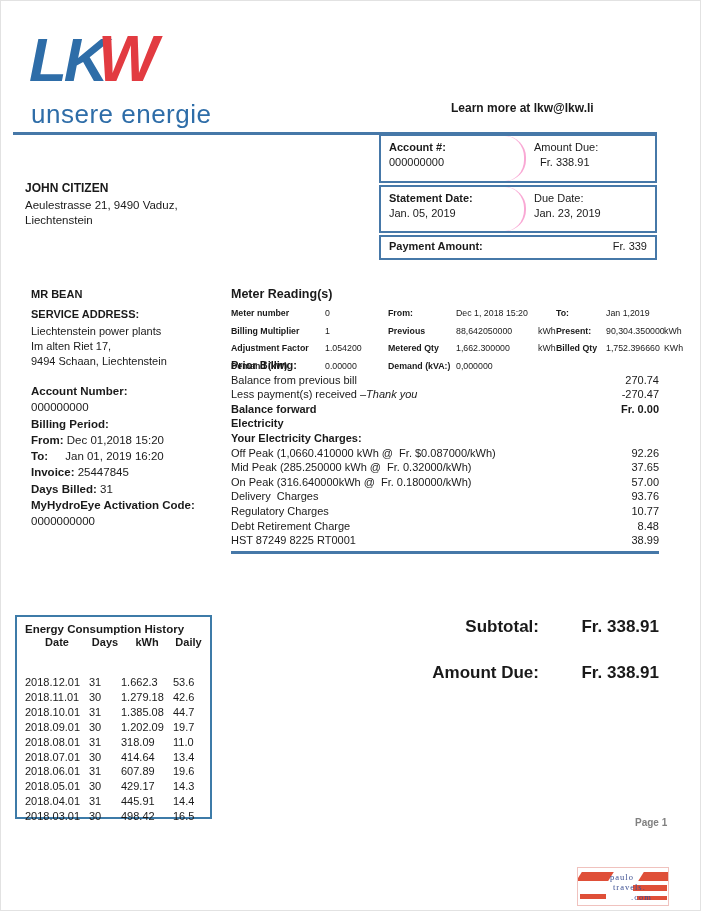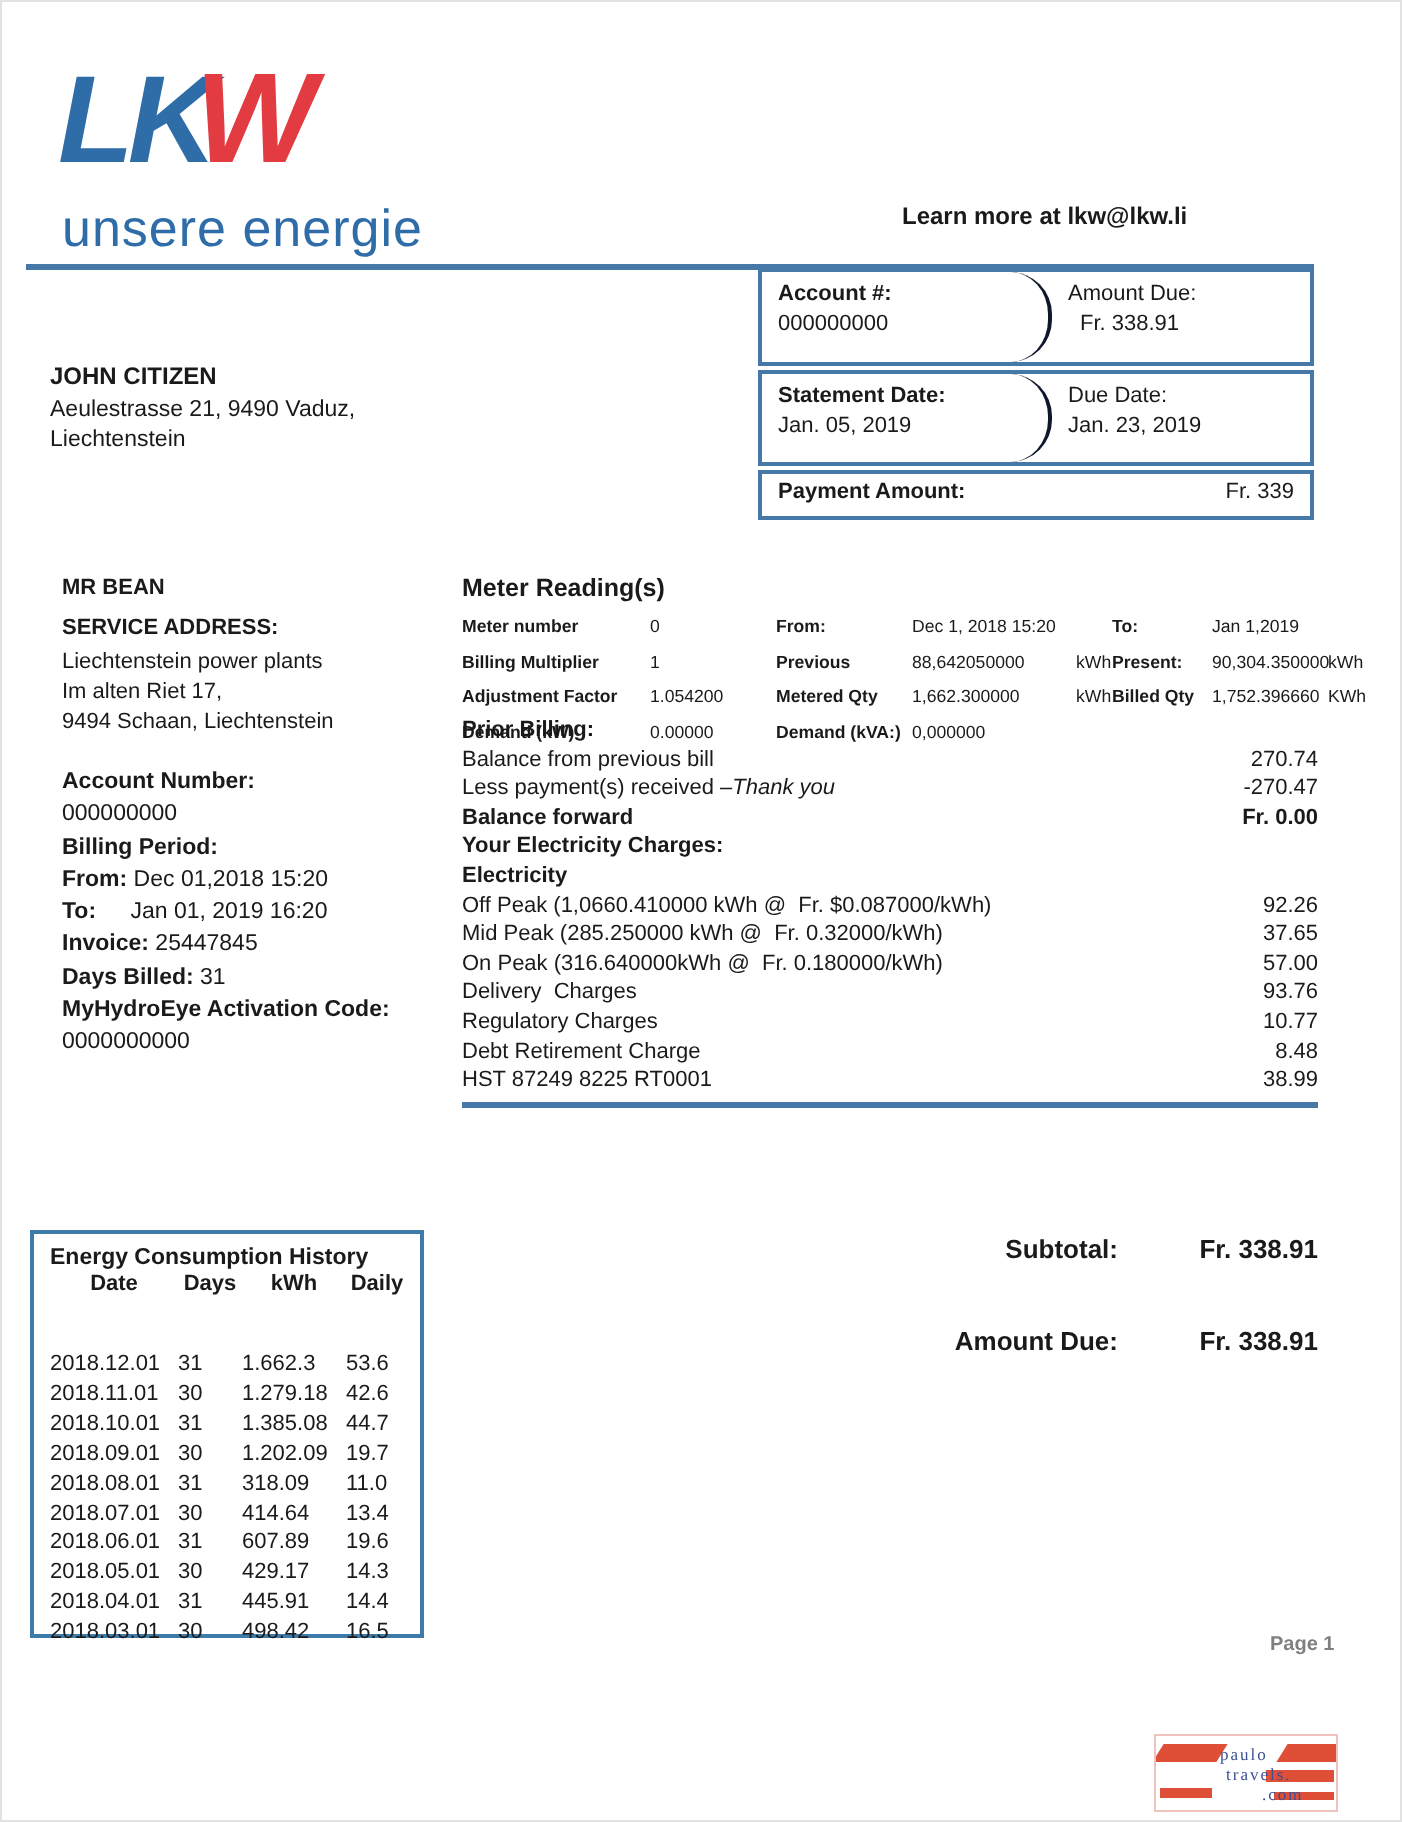--- a/index.html
+++ b/index.html
@@ -22,21 +22,21 @@
   .logo-lk { font-size:62px; color:#2e6da8; }
   .logo-w  { font-size:64px; color:#e23b41; margin-left:-8px; }
   .tagline { position:absolute; left:30px; top:98px; font-size:26px; color:#2e6da8; letter-spacing:0.5px; }
   .learn-more { position:absolute; left:450px; top:100px; font-size:12px; font-weight:bold; }
   .header-rule { position:absolute; left:12px; top:131px; width:644px; height:3px; background:#4678a8; }
 
   
   .acct-box { position:absolute; left:378px; top:133px; width:278px; }
   .acct-cellrow { display:flex; border:2px solid #4678a8; background:#fff; margin-bottom:2px; }
   .acct-cell { padding:4px 8px; font-size:11px; line-height:15px; }
-  .acct-cell.left { width:145px; border-right:2px solid #0f172a;border-radius:21px; }
+  .acct-cell.left { width:145px; border-right:2px solid #f9a8d4;border-radius:21px; }
   .acct-cell.right { flex:1; }
   .acct-row1 { height:49px; }
   .acct-row2 { height:48px; }
   .acct-payment { display:flex; justify-content:space-between; border:2px solid #4678a8; height:25px; padding:3px 8px; font-size:11px; }
 
   
   .customer { position:absolute; left:24px; top:180px; font-size:11.5px; line-height:15px; }
   .customer .name { font-size:12px; font-weight:bold; margin-bottom:2px; }
   .service { position:absolute; left:30px; top:286px; font-size:11px; line-height:15px; }
   .service .name { font-weight:bold; margin-bottom:5px; }
@@ -59,21 +59,21 @@
   .charges-rule { height:3px; background:#4678a8; margin-top:3px; }
 
   
   .energy { position:absolute; left:14px; top:614px; width:197px; height:204px; border:2px solid #3d7ba8; padding:6px 8px 0 8px; }
   .energy-title { font-size:11.5px; font-weight:bold; }
   .energy-head, .energy-row { display:grid; grid-template-columns:64px 32px 52px 31px; font-size:11px; }
   .energy-head { font-weight:bold; margin-top:1px; margin-bottom:27px;text-align:center; }
   .energy-row { line-height:14.9px; }
 
   
-  .total-row { position:absolute; left:400px; width:258px; display:flex; font-weight:bold; font-size:13px; }
+  .total-row { position:absolute; left:400px; width:258px; display:flex; font-weight:bold; font-size:17px;gap:20px; }
   .total-row .tlabel { flex:1; text-align:right; }
   .total-row .tvalue { width:100px; text-align:right; }
   .subtotal { top:616px; }
   .amount-due { top:662px; }
 
   
   .page-number { position:absolute; left:634px; top:816px; font-size:10px; font-weight:600; color:#808080; }
 
   
   .watermark { position:absolute; left:576px; top:866px; width:92px; height:39px; border:1px solid #f0c2be; background:#fff; overflow:hidden; font-family:"Liberation Serif","DejaVu Serif",serif; }
@@ -207,24 +207,24 @@
     </div>
     <div class="crow">
       <span class="clabel"><span>Less payment(s) received </span><span class="it">–Thank you</span></span>
       <span>-270.47</span>
     </div>
     <div class="crow">
       <span class="clabel b">Balance forward</span>
       <span class="b">Fr. 0.00</span>
     </div>
     <div class="crow">
+      <span class="clabel b">Electricity</span>
+    </div>
+    <div class="crow">
       <span class="clabel b">Your Electricity Charges:</span>
-    </div>
-    <div class="crow">
-      <span class="clabel b">Electricity</span>
     </div>
     <div class="crow">
       <span class="clabel">Off Peak (1,0660.410000 kWh @  Fr. $0.087000/kWh)</span>
       <span>92.26</span>
     </div>
     <div class="crow">
       <span class="clabel">Mid Peak (285.250000 kWh @  Fr. 0.32000/kWh)</span>
       <span>37.65</span>
     </div>
     <div class="crow">

